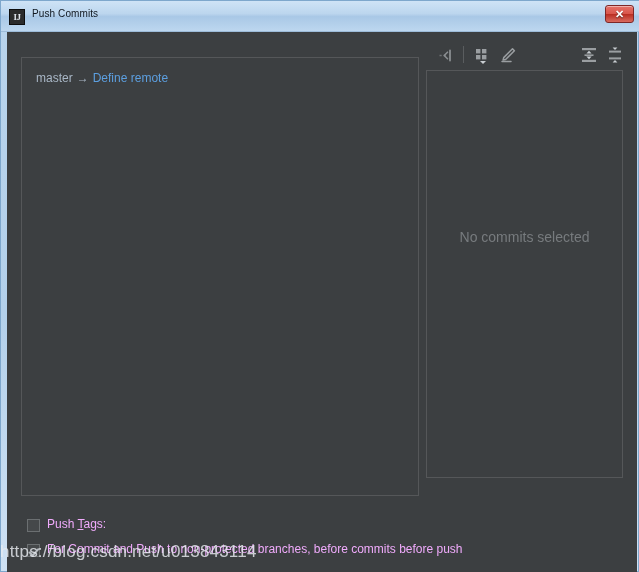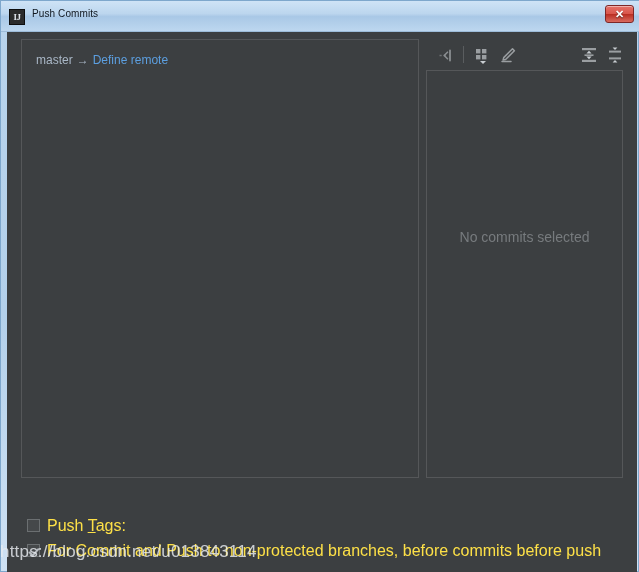--- a/index.html
+++ b/index.html
@@ -85,21 +85,21 @@
     background: #3c3f41;
   }
 
   
   .panel {
     position: absolute;
     box-sizing: border-box;
     background: #3c3f41;
     border: 1px solid #555759;
   }
-  .left-panel  { left: 14px;  top: 7px; width: 398px; height: 439px; }
+  .left-panel  { left: 14px;  top: 25px; width: 398px; height: 439px; }
   .right-panel { left: 419px; top: 38px; width: 197px; height: 408px; }
 
   .branch-row {
     position: absolute;
     left: 14px;
     top: 13px;
     white-space: nowrap;
   }
   .branch-name {
     color: #a9b7c6;
@@ -168,22 +168,22 @@
     position: absolute;
     left: 3px; top: 1px;
     width: 4px; height: 8px;
     border: solid #b8bdc2;
     border-width: 0 2px 2px 0;
     transform: rotate(42deg);
   }
   .check-label {
     position: absolute;
     left: 20px; top: -2px;
-    color: #fde047;
-    font-size: 16px;
+    color: #f0abfc;
+    font-size: 12px;
     white-space: nowrap;
   }
   .mnem { text-decoration: underline; }
 
   .combo {
     position: absolute;
     left: 113px;
     top: 482px;
     width: 131px;
     height: 23px;

